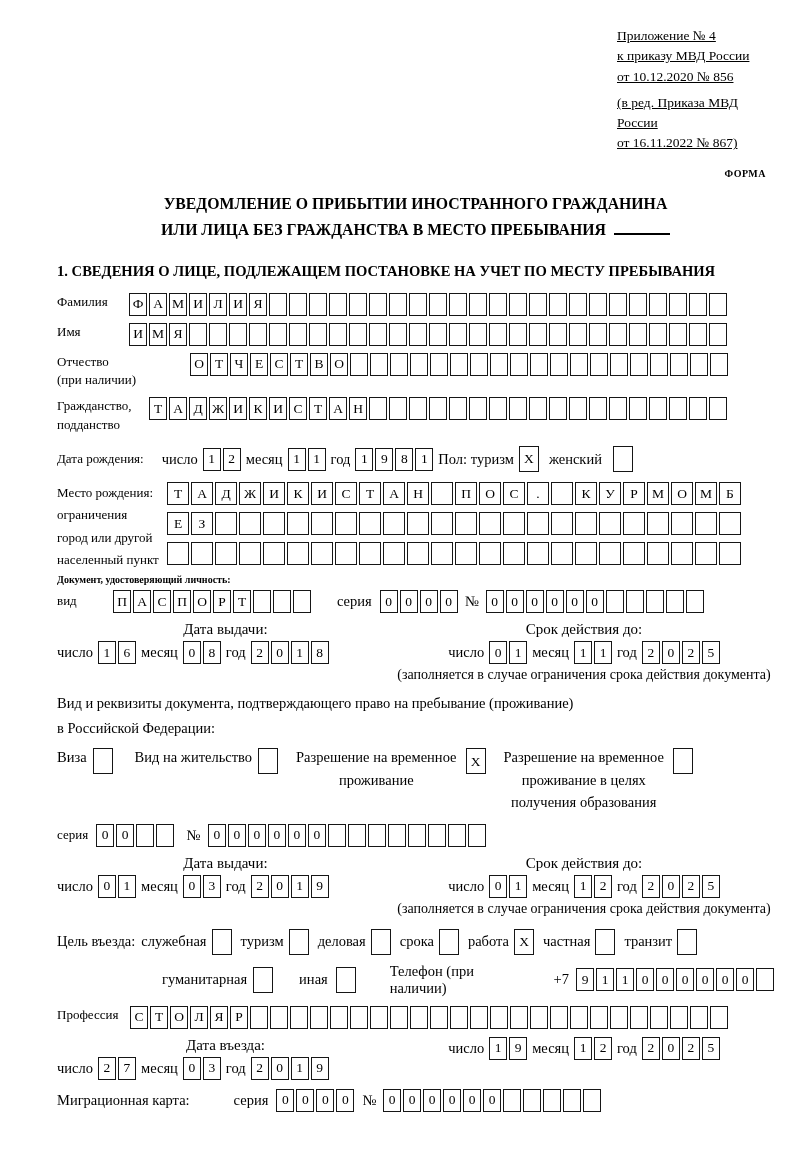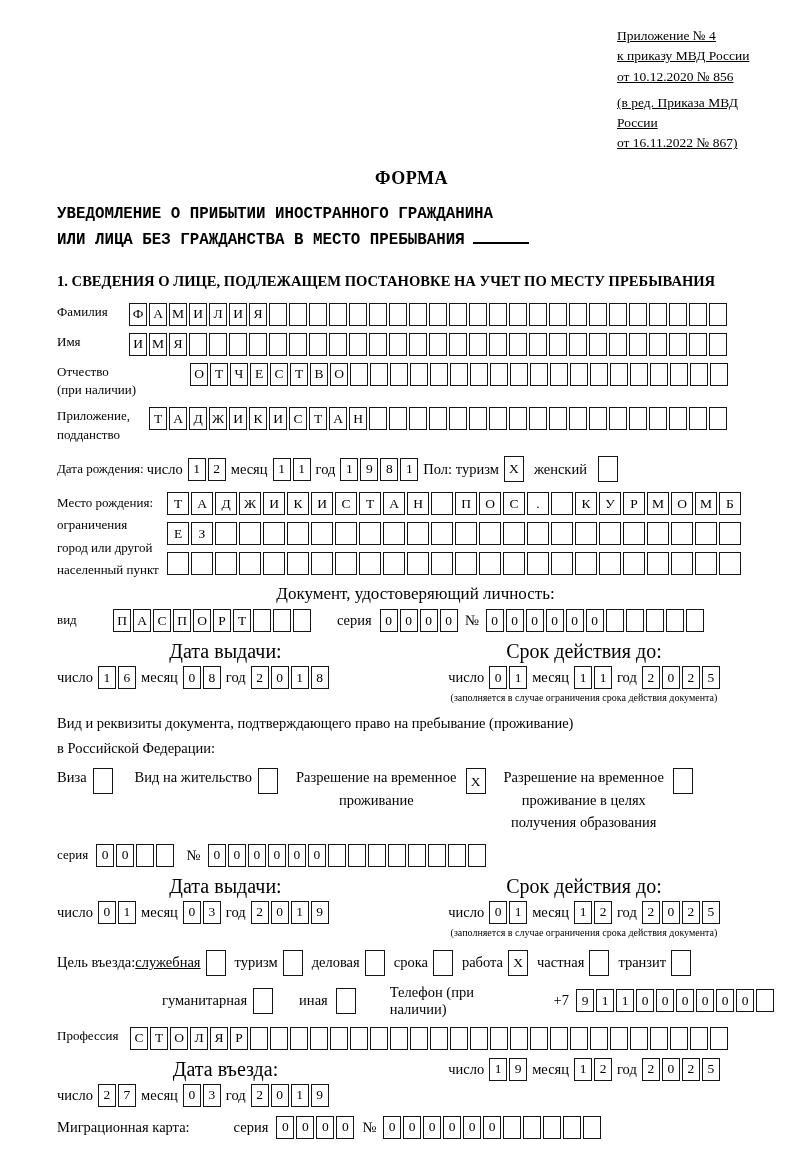--- a/index.html
+++ b/index.html
@@ -4,23 +4,23 @@
 <style>
   html,body{margin:0;padding:0;background:#fff;}
   .page{
     width:800px;height:1163px;box-sizing:border-box;background:#fff;
     font-family:"Liberation Serif", serif;color:#000;
     padding:26px 26px 0 57px;overflow:hidden;position:relative;
   }
   
   .appendix{margin-left:560px;font-size:13.5px;line-height:1.5;text-decoration:underline;}
   .appendix .gap{margin-top:6px;}
-  .form-label{text-align:center;font-weight:bold;font-size:18px;margin-top:14px;padding-right:8px;letter-spacing:.5px;}
+  .form-label{text-align:right;font-weight:bold;font-size:10px;margin-top:14px;padding-right:8px;letter-spacing:.5px;}
   
-  .title{font-weight:bold;font-size:15.8px;line-height:1.65;margin-top:12px;font-family:Liberation Mono, monospace;}
+  .title{text-align:center;font-weight:bold;font-size:15.8px;line-height:1.65;margin-top:12px;}
   .title .blank{display:inline-block;width:56px;border-bottom:2px solid #000;margin-left:8px;}
   .section-heading{font-weight:bold;font-size:14.6px;margin-top:20px;}
   
   .frow{display:flex;align-items:flex-start;margin-top:7px;}
   .lbl{font-size:13px;line-height:1.45;flex-shrink:0;}
   .w-sur{width:72px}.w-name{width:72px}.w-pat{width:133px}.w-cit{width:92px}
   .w-bp{width:110px}.w-vid{width:56px}.w-prof{width:73px}
   
   .cells{display:flex;gap:2px;flex-shrink:0;}
   .cell{
@@ -31,34 +31,34 @@
   .cells.wide .cell{width:20px;}
   .cells.cbx .cell{width:18px;height:24px;}
   .stackrows>.cells{margin-bottom:7px;}
   
   .inline{display:flex;align-items:center;font-size:14.5px;}
   .dlbl{margin:0 5px;}
   .dlbl.first{margin-left:0;}
   .two-col{display:flex;margin-top:8px;}
   .col-l{width:47%;}
   .col-r{width:53%;}
-  .col-title{text-align:center;font-size:20px;margin-bottom:3px;}
-  .note{font-size:10px;text-align:center;margin-top:3px;}
-  .center-bold{font-weight:normal;text-align:center;font-size:17px;margin-top:9px;}
+  .col-title{text-align:center;font-size:15px;margin-bottom:3px;}
+  .note{font-size:14px;text-align:center;margin-top:3px;}
+  .center-bold{font-weight:bold;font-size:10px;margin-top:9px;}
   .para{font-size:14.5px;line-height:1.7;margin-top:8px;}
   
   .permit-row{display:flex;align-items:flex-start;font-size:14.5px;margin-top:6px;}
   .permit-row .pl{margin-right:6px;margin-top:3px;}
   .permit-row .sp1{margin-left:22px;}
   .permit-row .stack{text-align:center;line-height:1.55;margin:0 9px 0 18px;font-family:Liberation Serif, serif;}
   .permit-row .cells{margin-top:2px;}
   
   .purpose{display:flex;align-items:center;font-size:14.5px;margin-top:12px;flex-wrap:nowrap;}
   .purpose .opt{margin:0 5px 0 9px;}
-  .purpose .opt.first{margin-left:0;text-decoration:underline;}
+  .purpose .opt.first{margin-left:6px;}
   .purpose2{display:flex;align-items:center;font-size:14.5px;margin-top:8px;margin-left:105px;}
   .purpose2 .opt{margin-right:6px;}
   .purpose2 .opt2{margin-left:26px;margin-right:8px;}
   .purpose2 .phone-lbl{margin-left:34px;margin-right:20px;}
   .purpose2 .pref{margin-right:7px;}
   
   .mig{display:flex;align-items:center;font-size:14.5px;margin-top:9px;}
   .mig .slbl{margin:0 8px 0 44px;}
   .mig .nlbl{margin:0 7px 0 8px;}
   .idrow .slbl{margin:0 8px 0 26px;}
@@ -191,21 +191,21 @@
         <div class="cell"></div>
         <div class="cell"></div>
         <div class="cell"></div>
         <div class="cell"></div>
         <div class="cell"></div>
       </div>
   </div>
 
   <div class="frow">
     <div class="lbl w-cit">
-      <div>Приложение,</div>
+      <div>Гражданство,</div>
       <div>подданство</div>
     </div>
     <div class="cells">
         <div class="cell">Т</div>
         <div class="cell">А</div>
         <div class="cell">Д</div>
         <div class="cell">Ж</div>
         <div class="cell">И</div>
         <div class="cell">К</div>
         <div class="cell">И</div>
@@ -228,21 +228,21 @@
         <div class="cell"></div>
         <div class="cell"></div>
         <div class="cell"></div>
         <div class="cell"></div>
         <div class="cell"></div>
         <div class="cell"></div>
       </div>
   </div>
 
   <div class="inline" style="margin-top:11px">
-    <span class="lbl" style="margin-right:3px">Дата рождения:</span>
+    <span class="lbl" style="margin-right:18px">Дата рождения:</span>
     <span class="dlbl first">число</span>
     <div class="cells">
         <div class="cell">1</div>
         <div class="cell">2</div>
       </div>
     <span class="dlbl">месяц</span>
     <div class="cells">
         <div class="cell">1</div>
         <div class="cell">1</div>
       </div>

